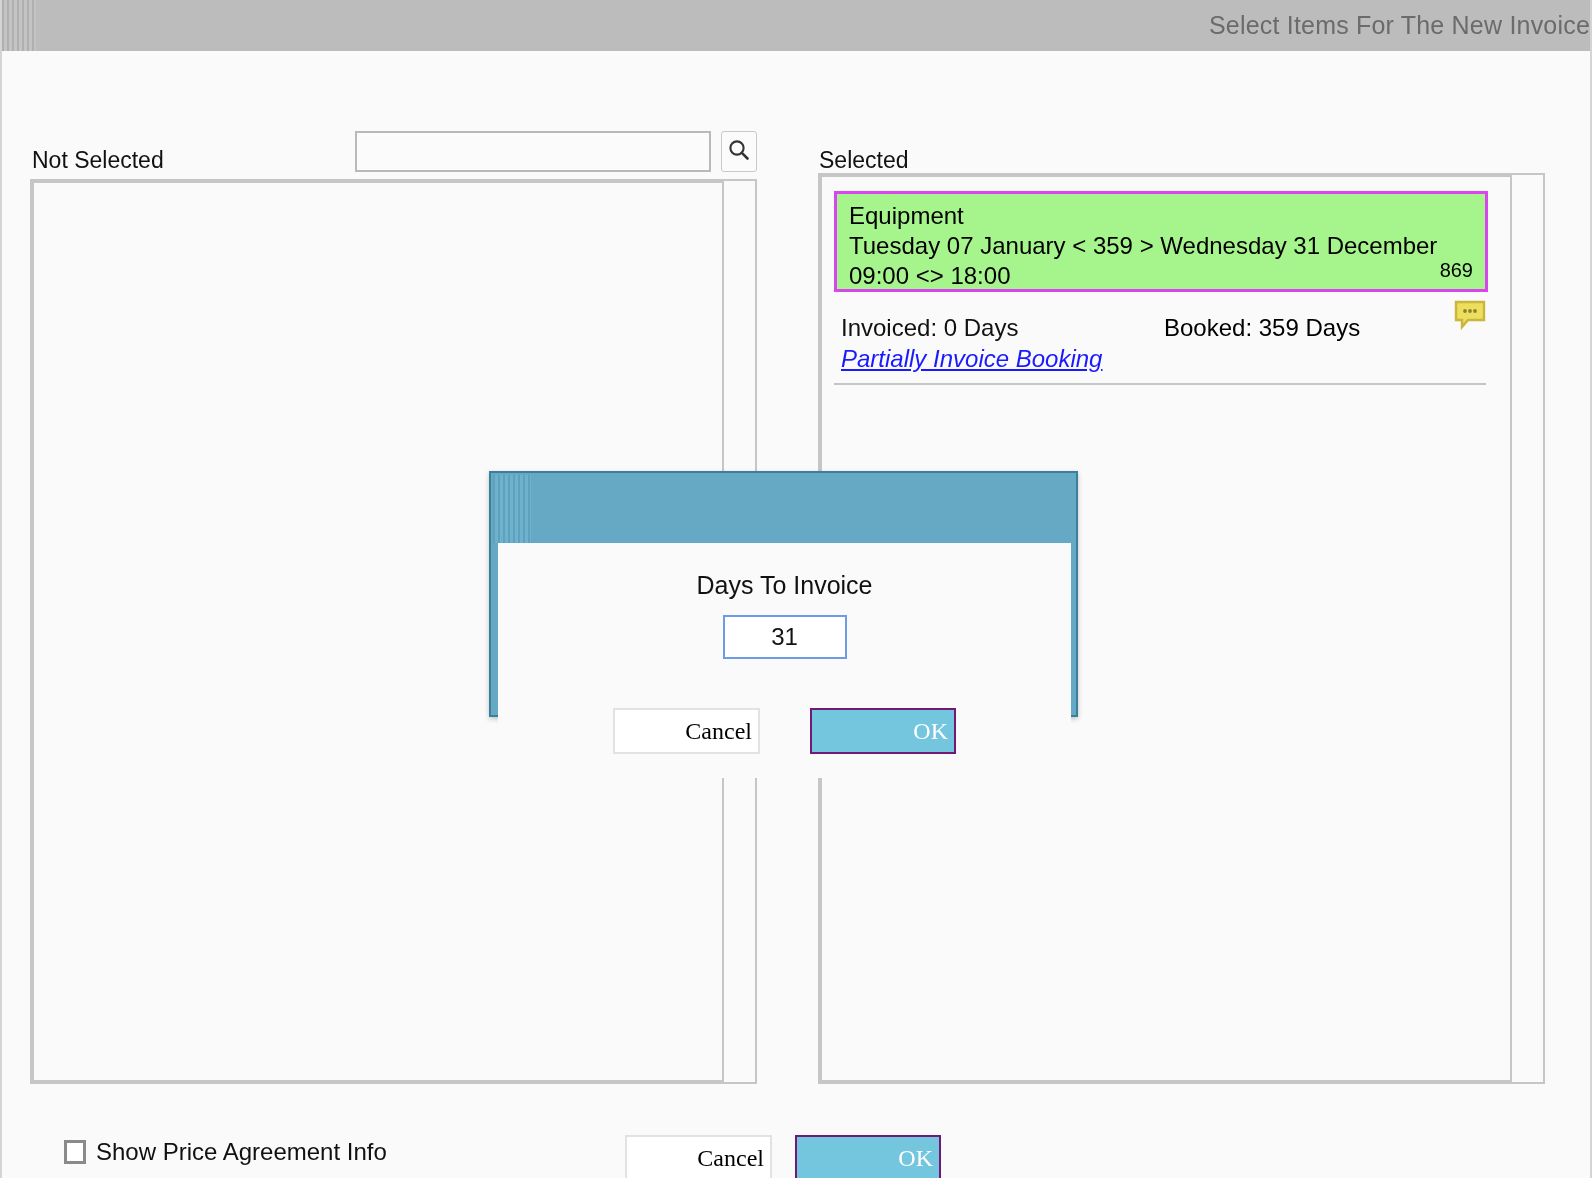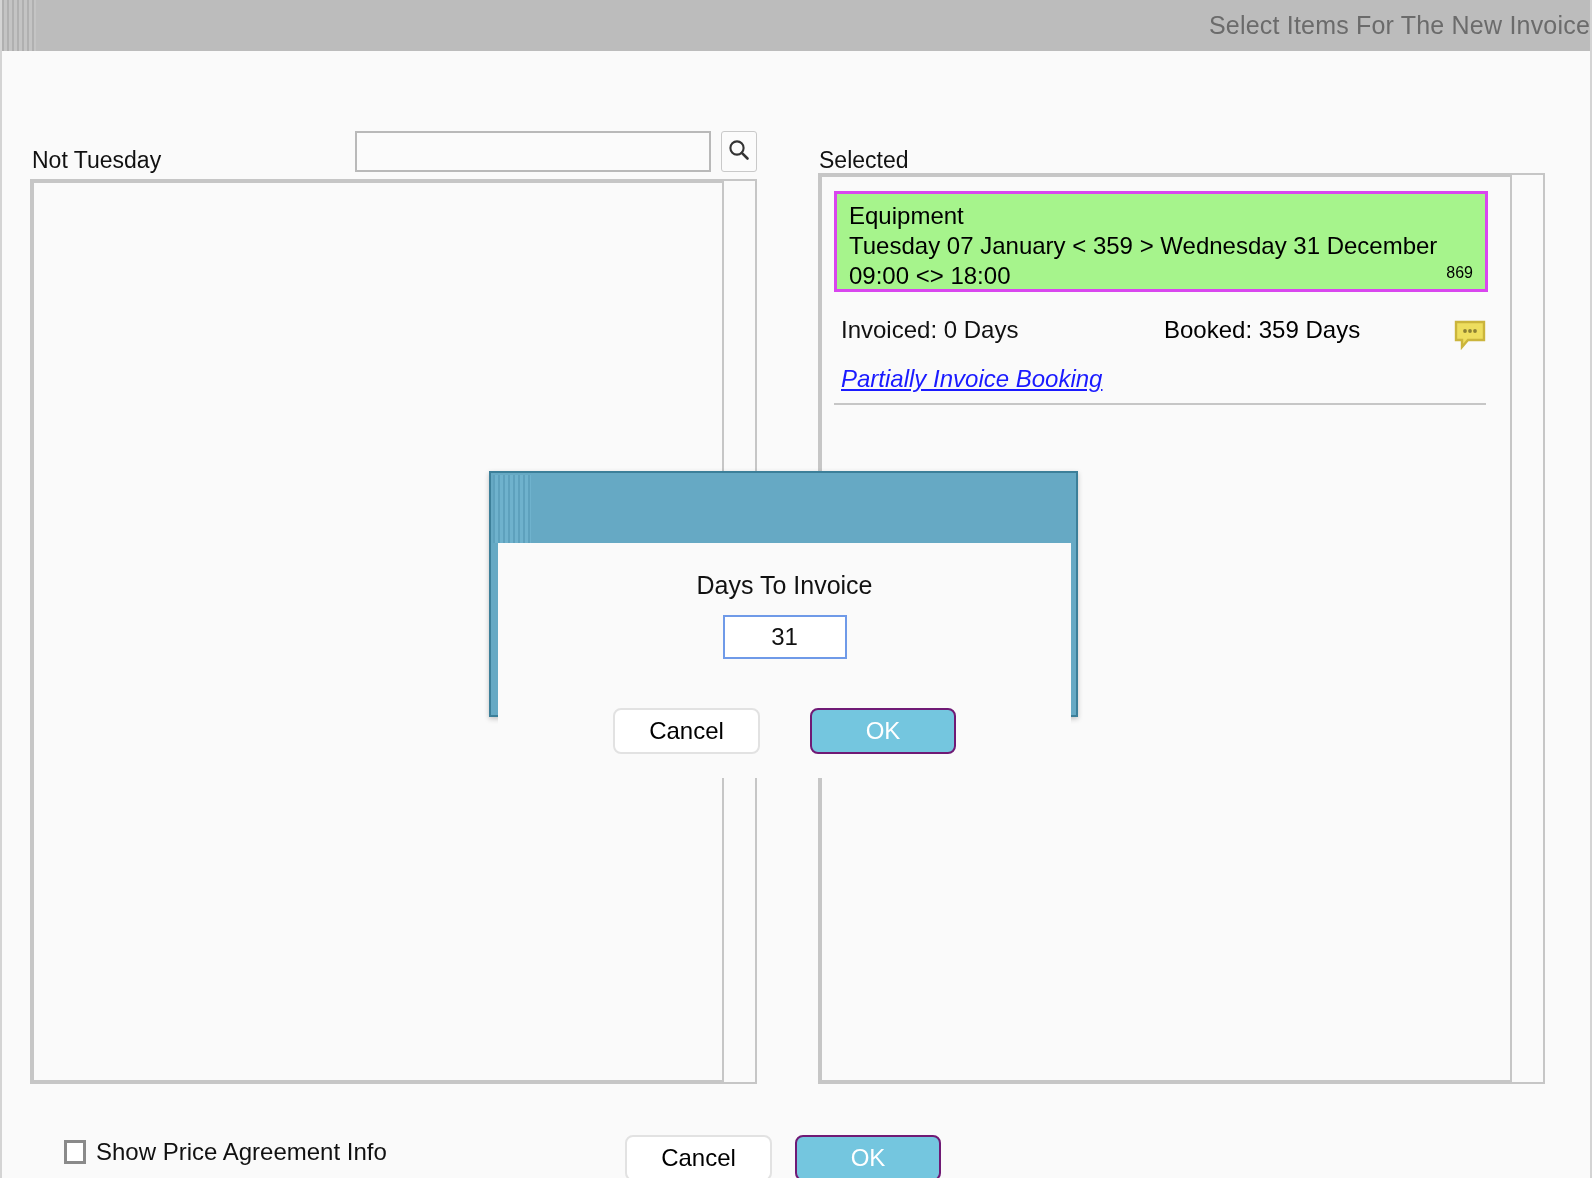--- a/index.html
+++ b/index.html
@@ -143,30 +143,29 @@
   .sel-green .line {
     font-size: 24px;
     color: #000;
     line-height: 30px;
     white-space: nowrap;
   }
   .sel-green .qty {
     position: absolute;
     right: 12px;
     bottom: 7px;
-    font-size: 16px;
+    font-size: 20px;
     color: #000;
   }
   .sel-meta {
     position: relative;
     height: 46px;
     display: flex;
-    align-items: flex-start;
+    align-items: flex-end;
     padding-top: 4px;
-    margin-top: 20px;
   }
   .sel-meta .invoiced {
     font-size: 24px;
     color: #111;
     width: 330px;
     padding-left: 7px;
     box-sizing: border-box;
   }
   .sel-meta .booked {
     font-size: 24px;
@@ -217,26 +216,27 @@
     border: 3px solid #8a8a8a;
     background: #fff;
     box-sizing: border-box;
     margin-right: 10px;
   }
   .cbox-label {
     font-size: 24px;
     color: #111;
   }
   .btn {
-    font-family: Liberation Sans, sans-serif;
-    font-size: 24px;
-    border-radius: 8px;
+    font-family: Liberation Serif, serif;
+    font-size: 24px;
+    border-radius: 0;
     box-sizing: border-box;
     cursor: pointer;
     line-height: 1;
+    text-align: right;
   }
   .btn-cancel {
     background: #fff;
     border: 2px solid #e2e2e2;
     color: #000;
   }
   .btn-ok {
     background: #74c6df;
     border: 2px solid #701a75;
     color: #fff;
@@ -313,21 +313,21 @@
 
 <div id="window">
 
   <div class="titlebar">
     <div class="grip"></div>
     <div class="titlebar-text">Select Items For The New Invoice</div>
   </div>
 
   <div class="content">
 
-    <div class="panel-label" id="label-not-selected">Not Tuesday</div>
+    <div class="panel-label" id="label-not-selected">Not Selected</div>
     <div class="panel-label" id="label-selected">Selected</div>
 
     <input class="search-box" id="search-input" type="text" placeholder="" style="">
     <button class="search-btn">
       <span>
         <svg width="24" height="24" viewBox="0 0 24 24">
           <circle cx="10" cy="10" r="6.6" fill="none" stroke="#333" stroke-width="2.1"></circle>
           <line x1="14.8" y1="14.8" x2="20.5" y2="20.5" stroke="#333" stroke-width="2.6" stroke-linecap="round"></line>
         </svg>
       </span>

